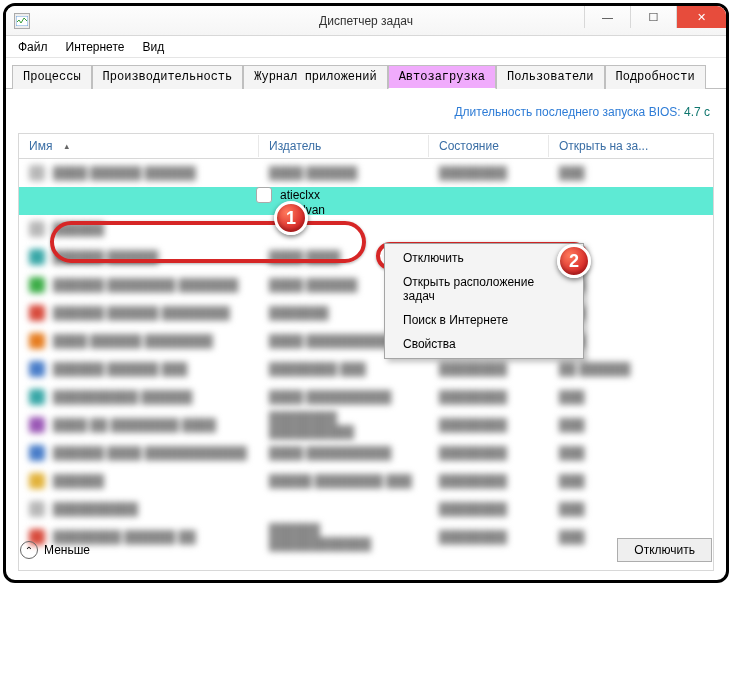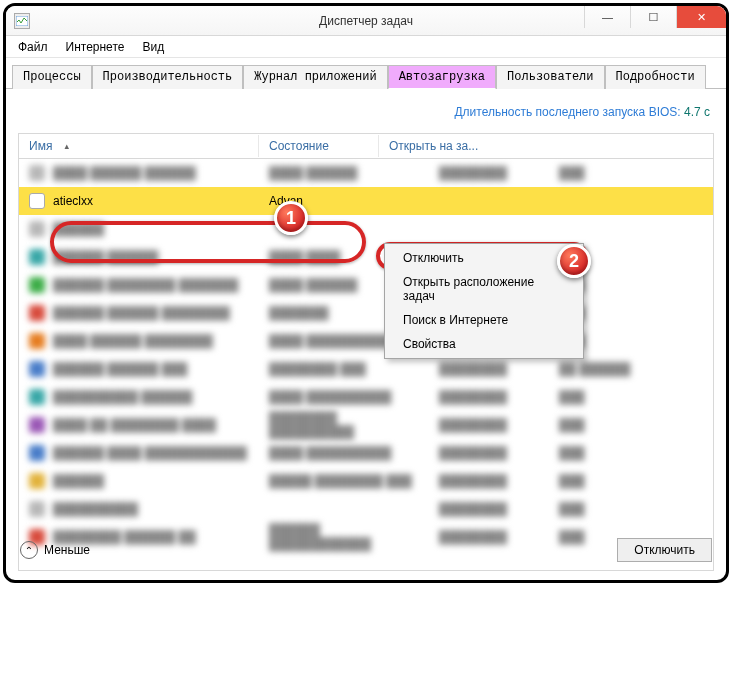--- a/index.html
+++ b/index.html
@@ -35,21 +35,21 @@
     .col.impact { flex: 1; border-right: none; }
     .sort-arrow { font-size: 9px; color: #666; }
 
     .rows { border: 1px solid #d8d8d8; border-top: none; height: 412px; overflow: hidden; position: relative; }
     .row { display: flex; height: 28px; align-items: center; }
     .row .cell { padding: 0 10px; display: flex; align-items: center; gap: 8px; }
     .row .cell.name { width: 240px; }
     .row .cell.pub { width: 170px; }
     .row .cell.state { width: 120px; }
     .row .cell.impact { flex: 1; }
-    .row.selected { background: #fde047; }
+    .row.selected { background: #5eead4; flex-direction: column; }
     .row .app-icon { width: 16px; height: 16px; border-radius: 3px; flex-shrink: 0; }
     .blur { filter: blur(3px); color: #888; }
     .blur .app-icon { filter: none; }
 
     .highlight-ring { position: absolute; border: 4px solid #d62626; border-radius: 24px; pointer-events: none; box-shadow: 0 1px 3px rgba(0,0,0,.3); }
     .ring1 { left: 44px; top: 215px; width: 316px; height: 42px; }
     .ring2 { left: 370px; top: 236px; width: 212px; height: 28px; border-radius: 14px; }
 
     .badge { position: absolute; width: 34px; height: 34px; border-radius: 50%; background: radial-gradient(circle at 35% 30%, #ff7a5c, #d62626 70%); border: 3px solid #fff; box-shadow: 0 2px 5px rgba(0,0,0,.5), inset 0 -2px 4px rgba(0,0,0,.3); color: #fff; font-weight: bold; font-size: 18px; display:flex; align-items:center; justify-content:center; z-index: 20; }
     .badge1 { left: 268px; top: 195px; }
@@ -110,20 +110,21 @@
     <div class="bios-line">
       <span>Длительность последнего запуска BIOS:</span>
       <span class="bios-value">4.7 c</span>
     </div>
 
     <div class="table-header">
       <div class="col name">
         <span>Имя</span>
         <span class="sort-arrow">▴</span>
       </div>
+      <div class="col pub">Издатель</div>
       <div class="col state">Состояние</div>
       <div class="col impact">Открыть на за...</div>
     </div>
 
     <div class="rows">
       <div class="row blur">
         <div class="cell name">
             <span class="app-icon ic-grey"></span>
             <span>████ ██████ ██████</span>
           </div>

